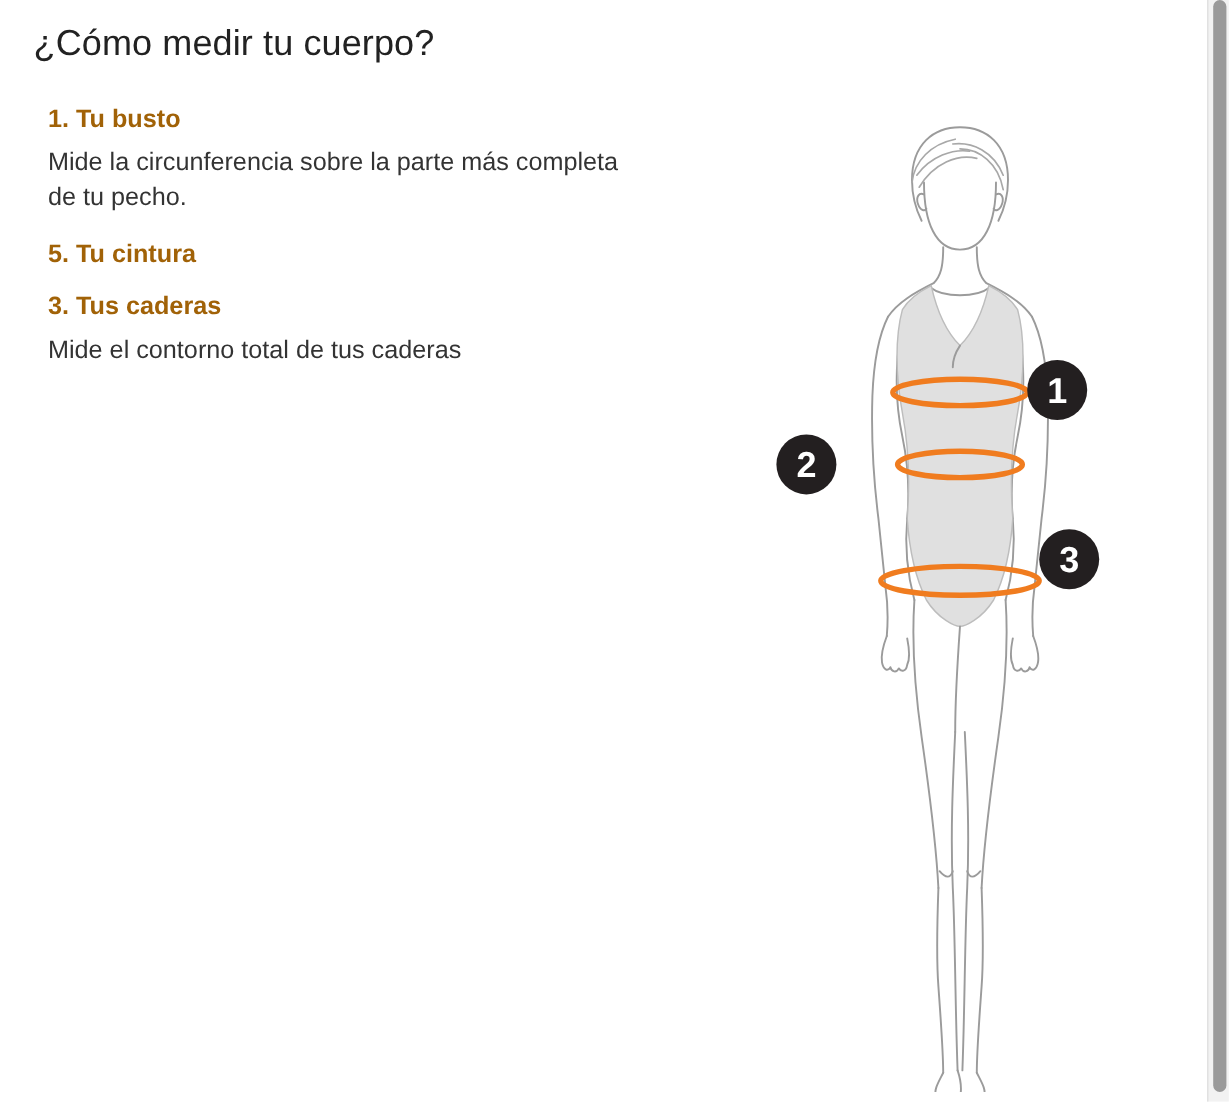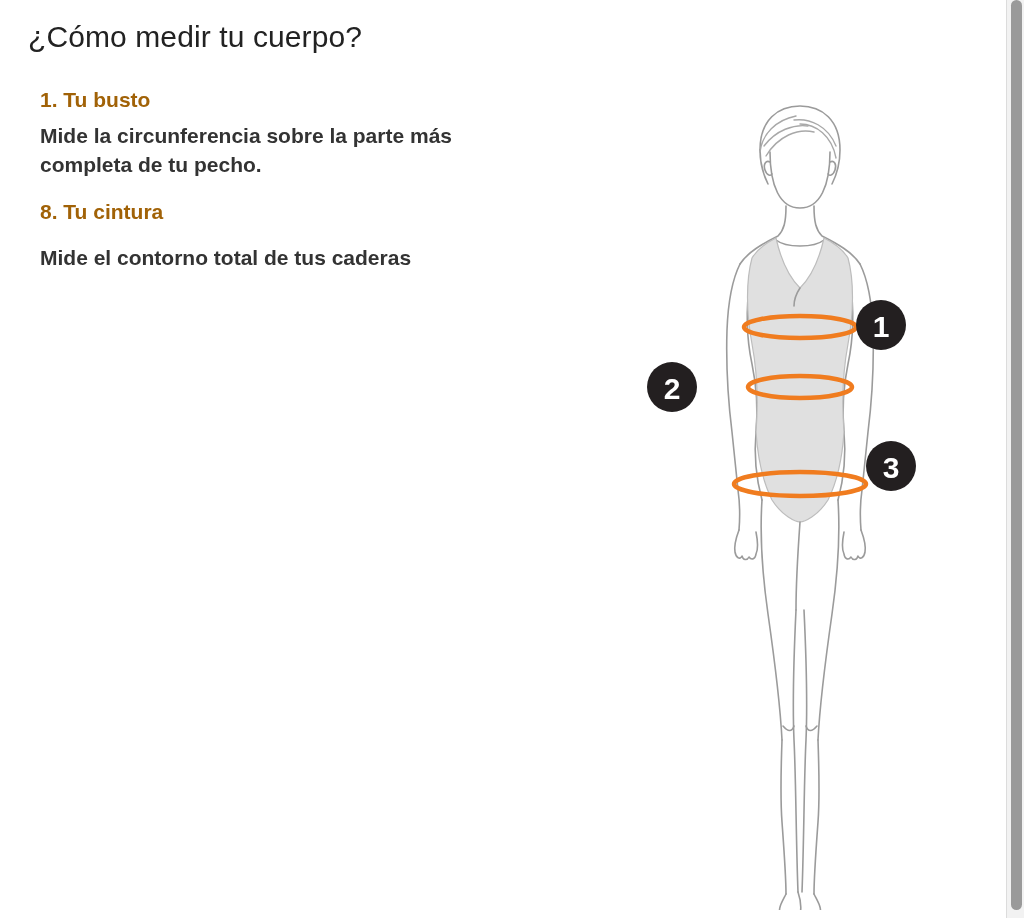--- a/index.html
+++ b/index.html
@@ -65,21 +65,21 @@
     padding-left: 12px;
   }
   .step-heading {
     font-size: 21px;
     font-weight: bold;
     color: #a16207;
     margin: 0 0 10px 0;
   }
   .step-body {
     font-size: 21px;
-    font-weight: 700;
+    font-weight: 400;
     color: #333333;
     line-height: 1.38;
     margin: 0;
     max-width: 500px;
   }
 
   
   #figure-wrap {
     position: absolute;
     left: 600px;
@@ -134,24 +134,25 @@
   <div id="text-column">
 
     <h1 id="page-title">¿Cómo medir tu cuerpo?</h1>
 
     <div class="step">
       <div class="step-heading">1. Tu busto</div>
       <p class="step-body">Mide la circunferencia sobre la parte más completa de tu pecho.</p>
     </div>
 
     <div class="step">
-      <div class="step-heading">8. Tu cintura</div>
+      <div class="step-heading">5. Tu cintura</div>
     </div>
 
     <div class="step">
+      <div class="step-heading">3. Tus caderas</div>
       <p class="step-body">Mide el contorno total de tus caderas</p>
     </div>
 
   </div>
 
   <div id="figure-wrap">
     <svg id="figure-svg" width="380" height="830" viewBox="0 0 380 830" xmlns="http://www.w3.org/2000/svg">
 
       <g>
         <path class="body-line" d="M160 70 C160 40 178 26 200 26 C222 26 240 40 240 70 C240 86 236 96 232 104"></path>

